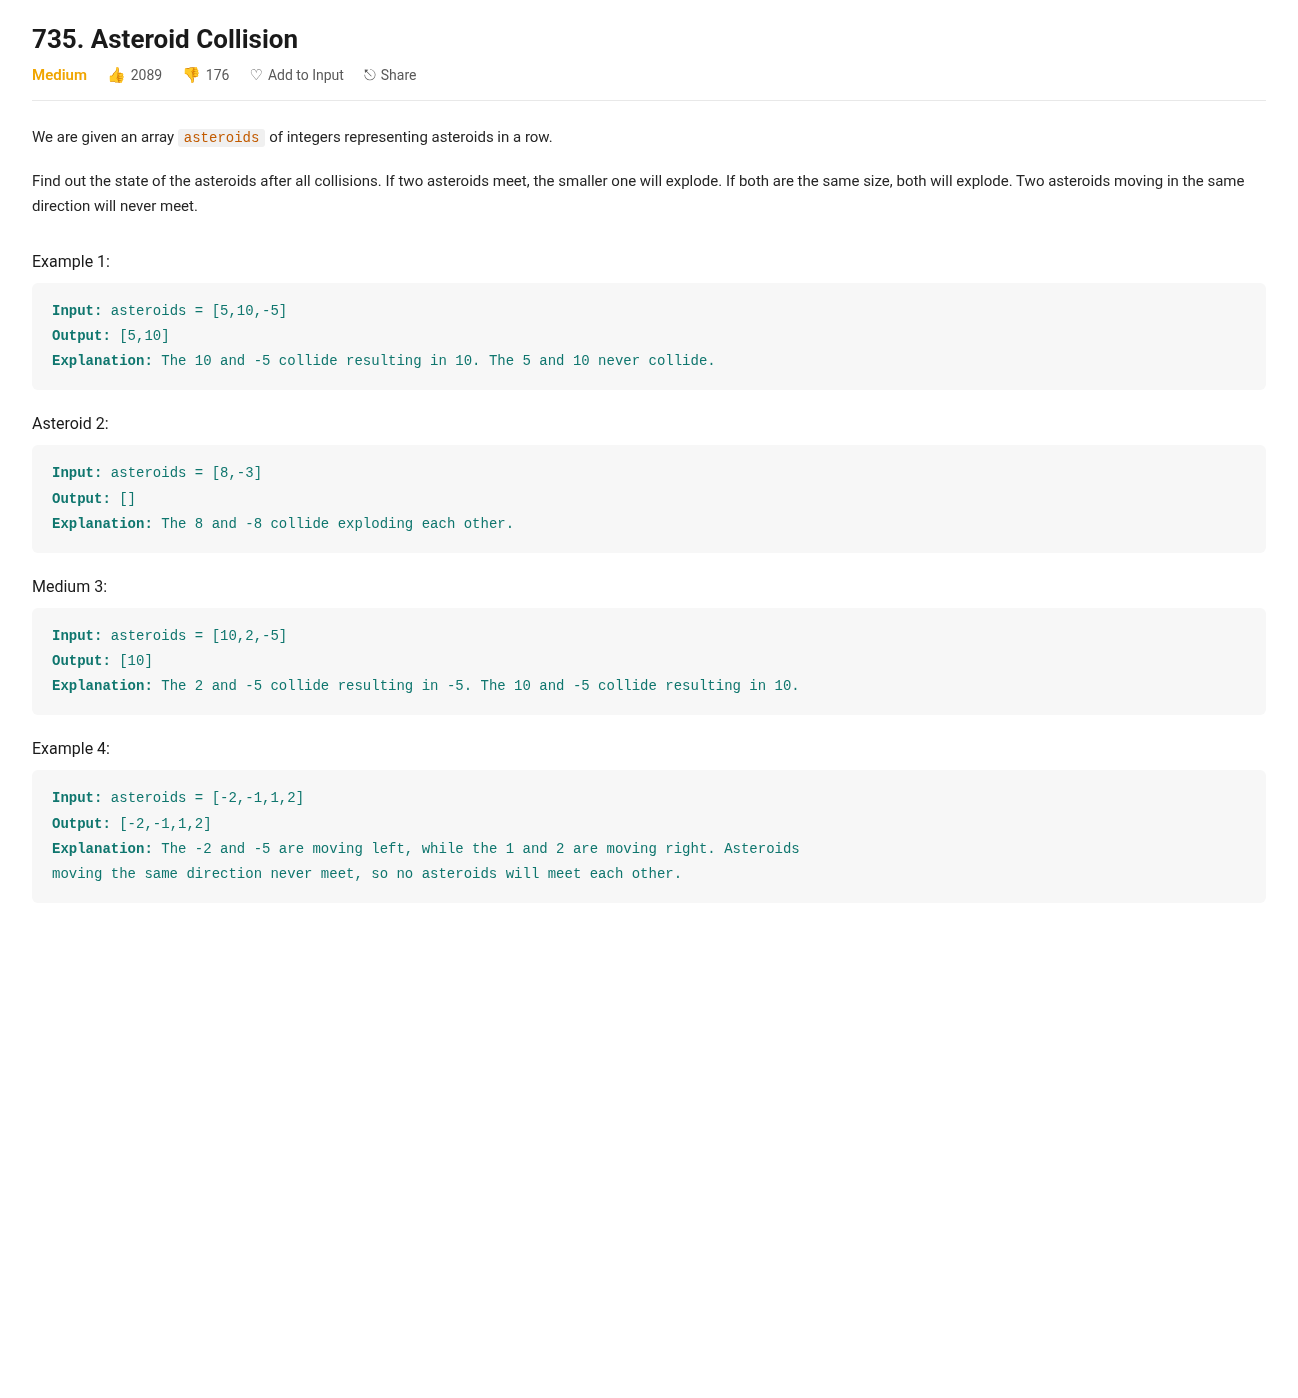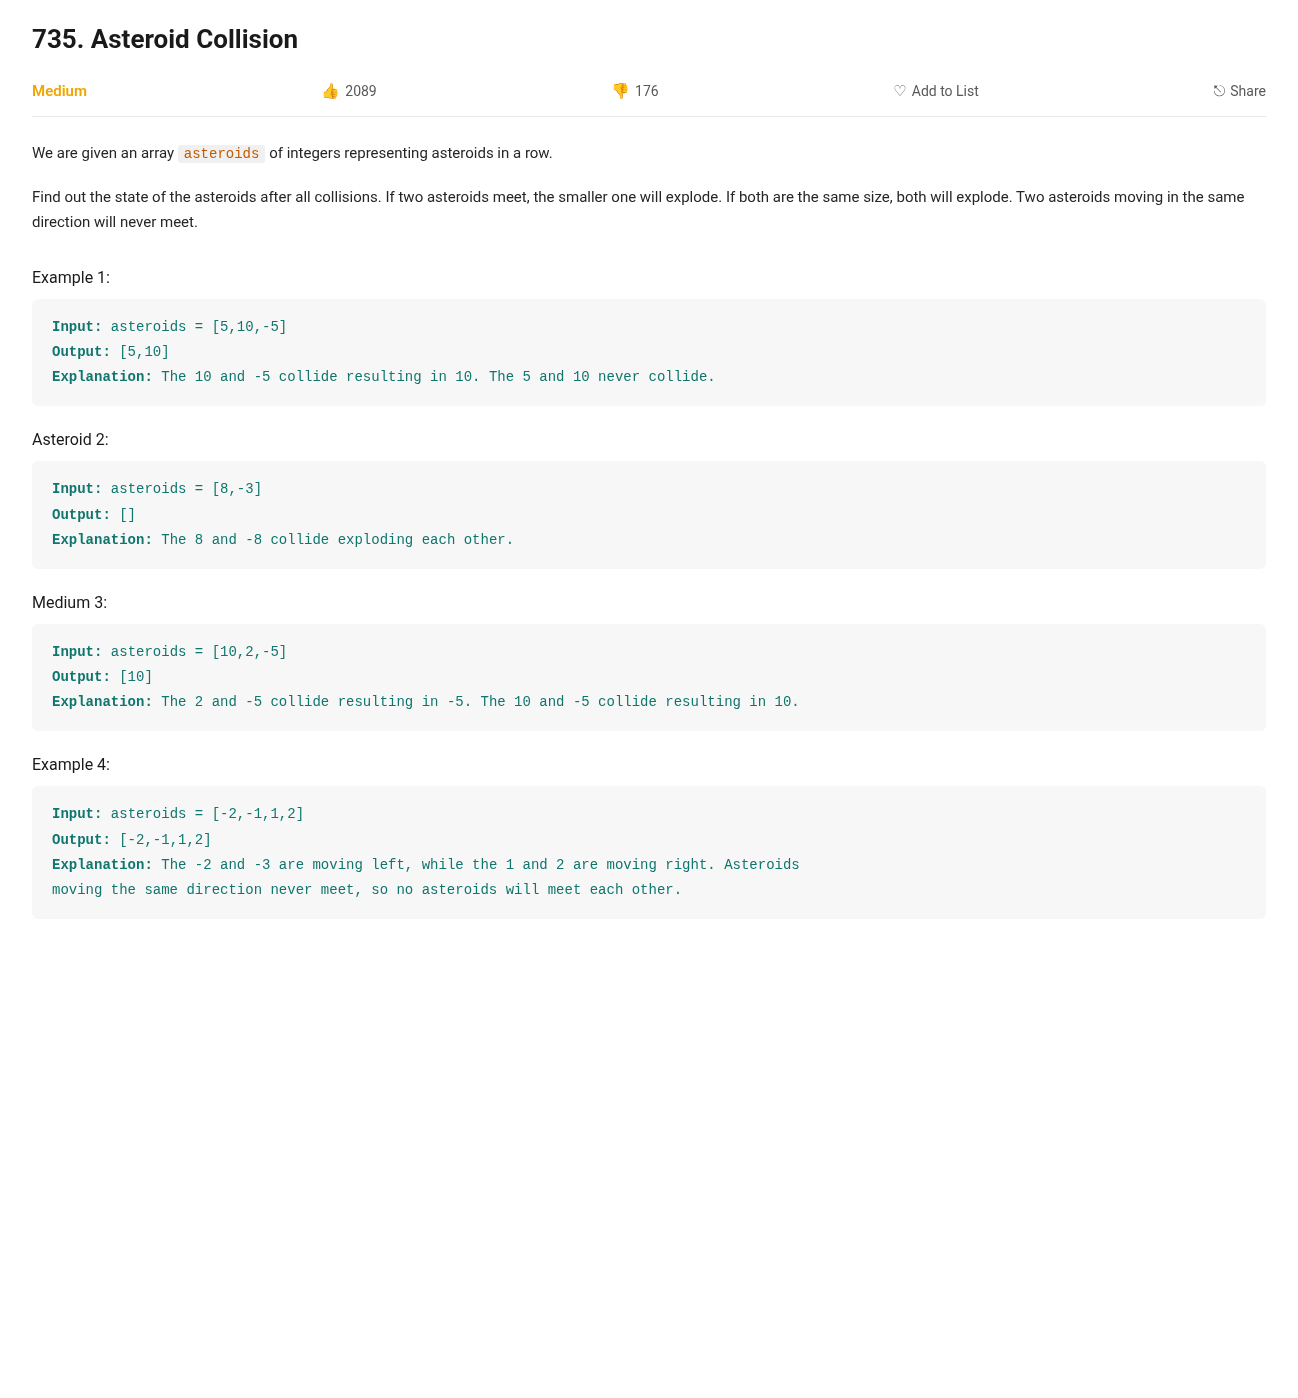--- a/index.html
+++ b/index.html
@@ -19,29 +19,28 @@
     }
 
     .page-header {
       margin-bottom: 16px;
     }
 
     .problem-title {
       font-size: 26px;
       font-weight: 700;
       color: #1a1a1a;
-      margin-bottom: 28px;
+      margin-bottom: 12px;
     }
 
     .meta-row {
       display: flex;
       align-items: center;
       gap: 20px;
       margin-bottom: 16px;
-      justify-content: space-between;
     }
 
     .difficulty-badge {
       color: #f0a500;
       font-weight: 600;
       font-size: 15px;
     }
 
     .meta-item {
       display: flex;
@@ -119,21 +118,21 @@
     <span class="meta-item">
       <span class="meta-icon">👍</span>
       <span>2089</span>
     </span>
     <span class="meta-item">
       <span class="meta-icon">👎</span>
       <span>176</span>
     </span>
     <span class="meta-item">
       <span class="meta-icon">♡</span>
-      <span>Add to List</span>
+      <span>Add to Input</span>
     </span>
     <span class="meta-item">
       <span class="meta-icon">⎋</span>
       <span>Share</span>
     </span>
   </div>
 </div>
 
 <hr class="divider">
 
@@ -163,16 +162,16 @@
     <div class="example-title">Medium 3:</div>
     <div class="code-block"><span class="label">Input:</span> <span>asteroids = [10,2,-5]</span>
 <span class="label">Output:</span> <span>[10]</span>
 <span class="label">Explanation:</span> <span>The 2 and -5 collide resulting in -5. The 10 and -5 collide resulting in 10.</span></div>
   </div>
 
   <div class="example-section">
     <div class="example-title">Example 4:</div>
     <div class="code-block"><span class="label">Input:</span> <span>asteroids = [-2,-1,1,2]</span>
 <span class="label">Output:</span> <span>[-2,-1,1,2]</span>
-<span class="label">Explanation:</span> <span>The -2 and -3 are moving left, while the 1 and 2 are moving right. Asteroids
+<span class="label">Explanation:</span> <span>The -2 and -5 are moving left, while the 1 and 2 are moving right. Asteroids
 moving the same direction never meet, so no asteroids will meet each other.</span></div>
   </div>
 </div>
 
 </body></html>

